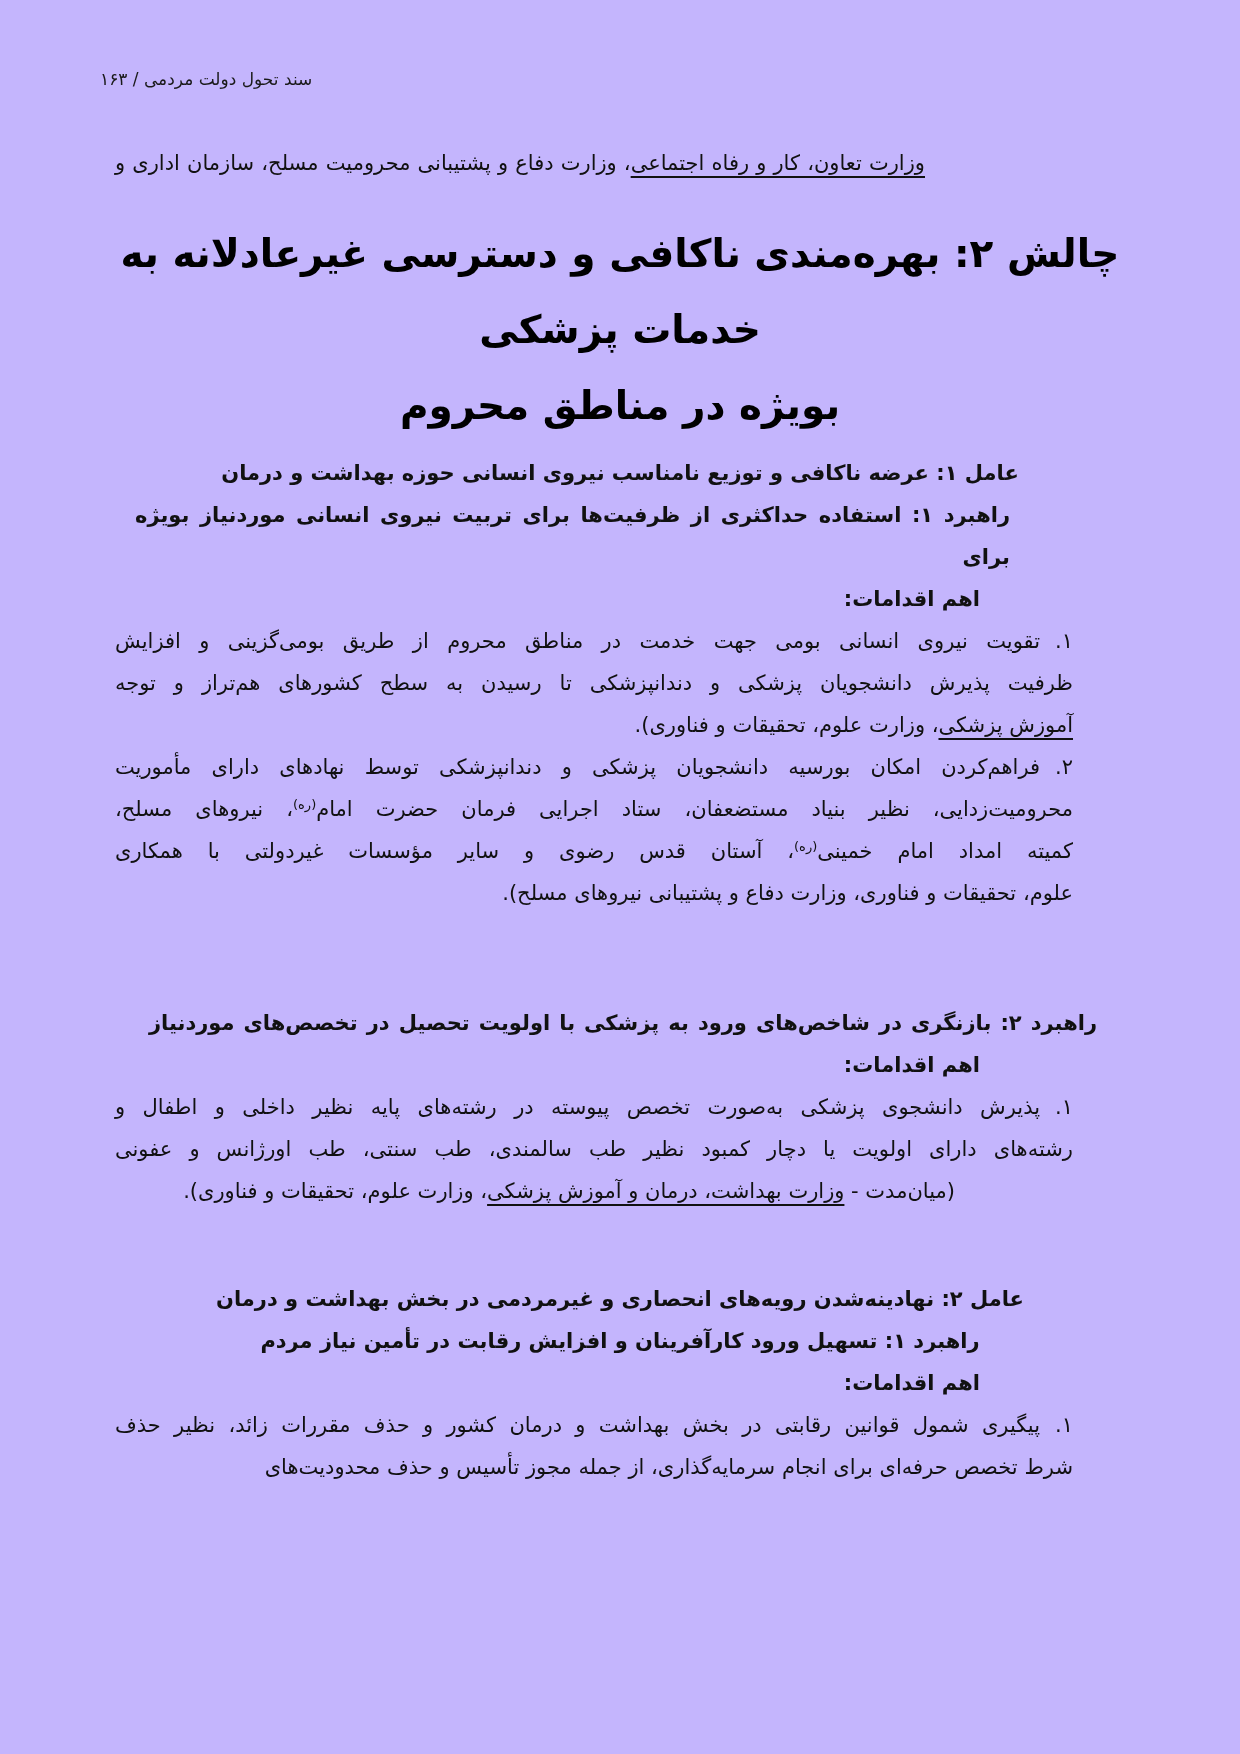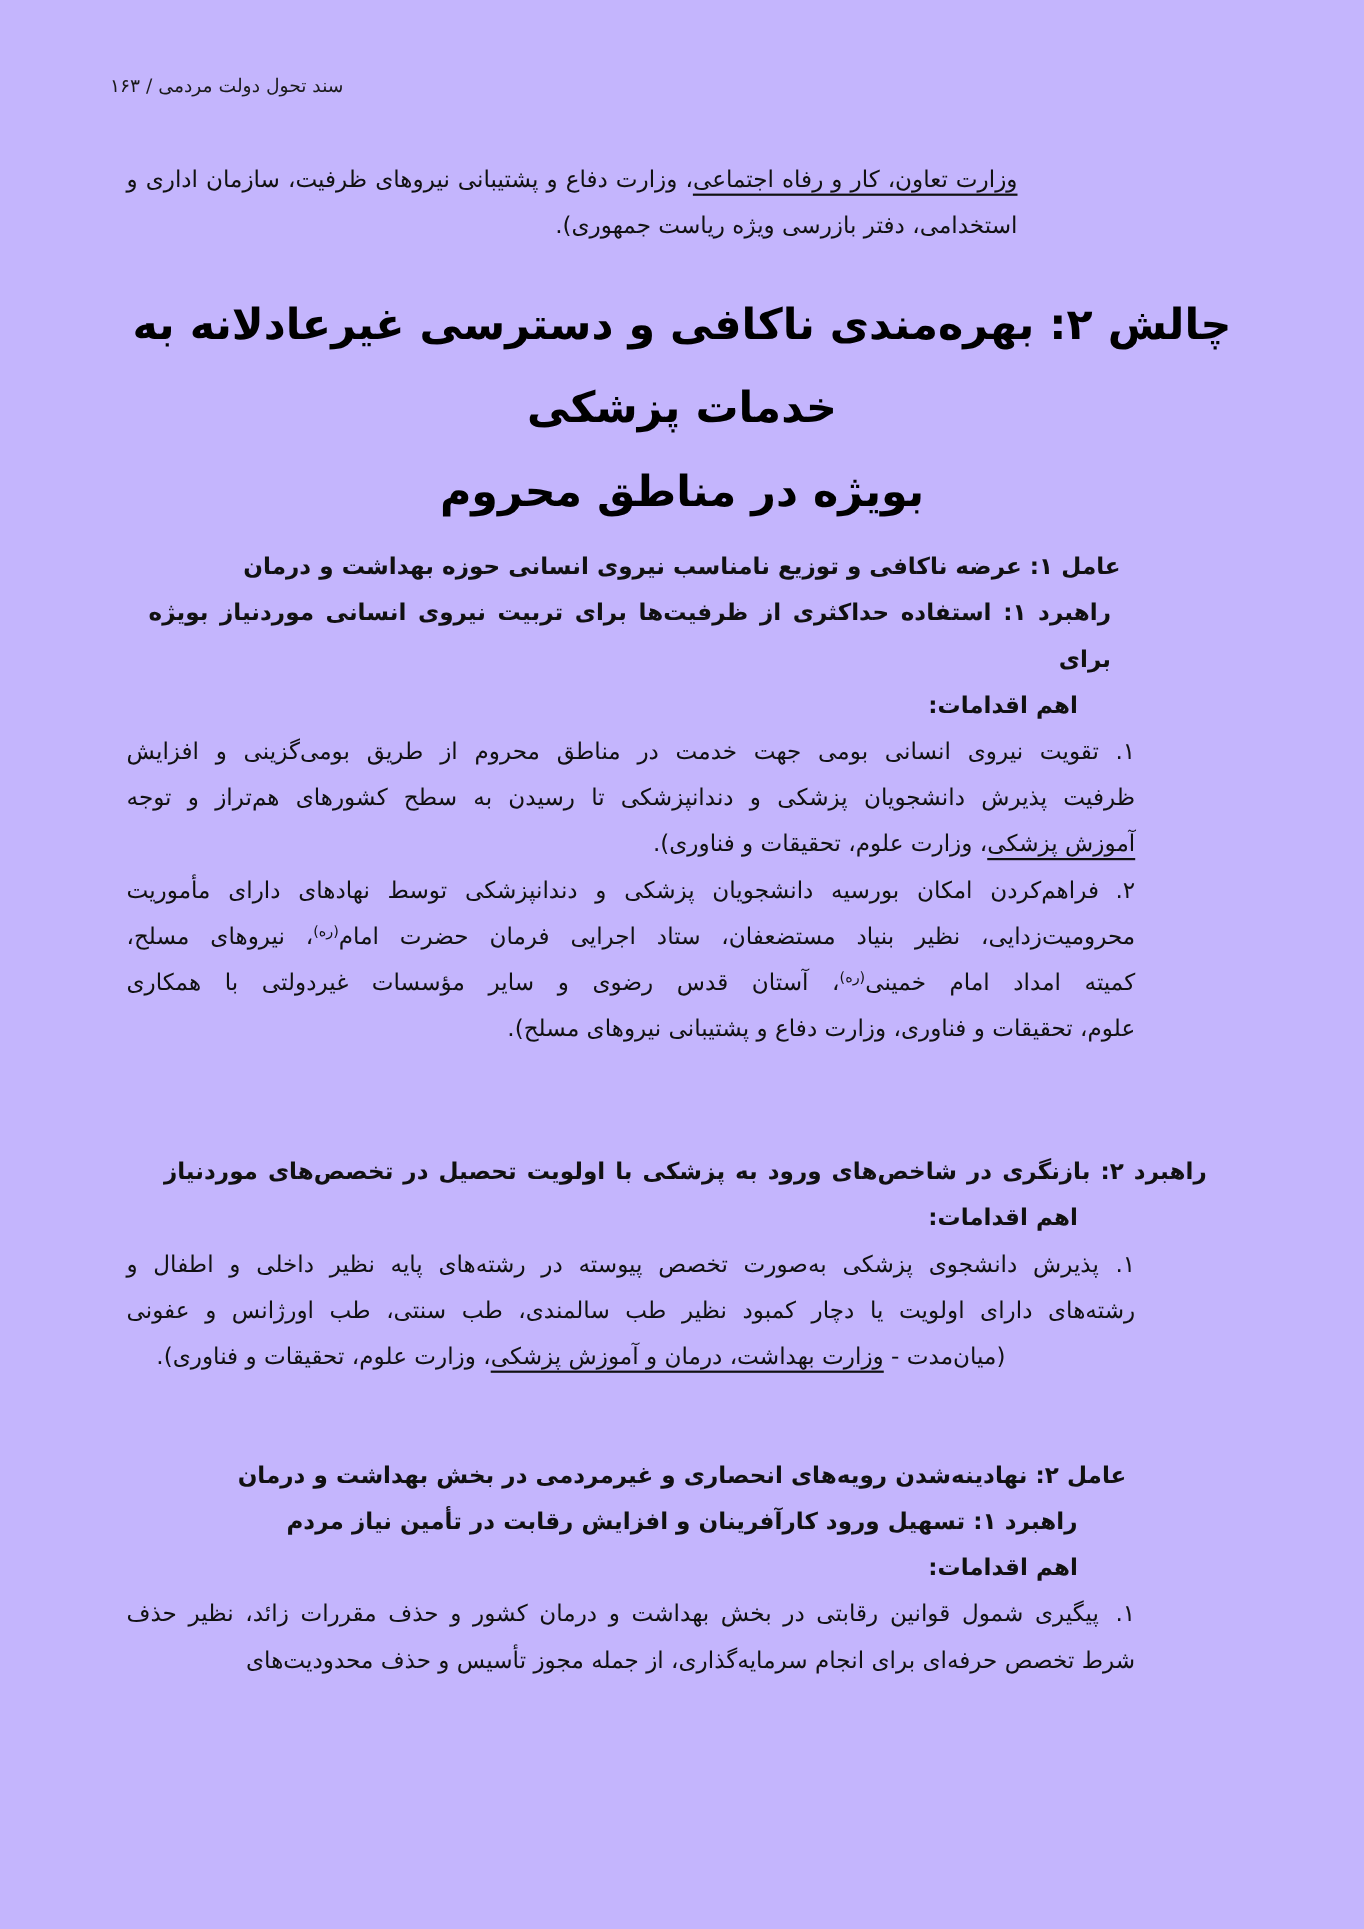--- a/index.html
+++ b/index.html
@@ -50,36 +50,35 @@
     font-size: 39px;
     font-weight: 700;
     line-height: 76px;
     text-align: center;
     color: #000000;
   }
   .factor-1 { margin-top: 8px; }
   .strategy1-l1 { margin: 0 130px 0 35px; }
   .strategy1-l2 { margin-left: 0; margin-right: 172px; }
   .actions-label { margin-right: 160px; }
-  .list-item { margin: 0 108px 0 15px; }
+  .list-item { margin: 0 67px 0 15px; }
   .num { padding-left: 15px; }
   .indent-last { margin-right: 118px; text-align: right; }
   .strategy-2 { margin: 88px 43px 0 49px; }
   .factor-2 { margin-top: 66px; }
 </style>
 </head>
 <body>
 
 <div class="page">
 
   <div class="page-header">سند تحول دولت مردمی / ۱۶۳</div>
 
   <div class="intro">
-    <div class="line jl"><span class="u-seg">وزارت تعاون، کار و رفاه اجتماعی</span><span>، وزارت دفاع و پشتیبانی نیروهای ظرفیت، سازمان اداری و</span></div>
-    <div class="line"><span>استخدامی، دفتر بازرسی ویژه ریاست جمهوری).</span></div>
+    <div class="line jl"><span class="u-seg">وزارت تعاون، کار و رفاه اجتماعی</span><span>، وزارت دفاع و پشتیبانی محرومیت مسلح، سازمان اداری و</span></div>
   </div>
 
   <div class="challenge-title">
     <div>چالش ۲: بهره‌مندی ناکافی و دسترسی غیرعادلانه به خدمات پزشکی</div>
     <div>بویژه در مناطق محروم</div>
   </div>
 
   <div class="line b center factor-1">عامل ۱: عرضه ناکافی و توزیع نامناسب نیروی انسانی حوزه بهداشت و درمان</div>
 
   <div>

